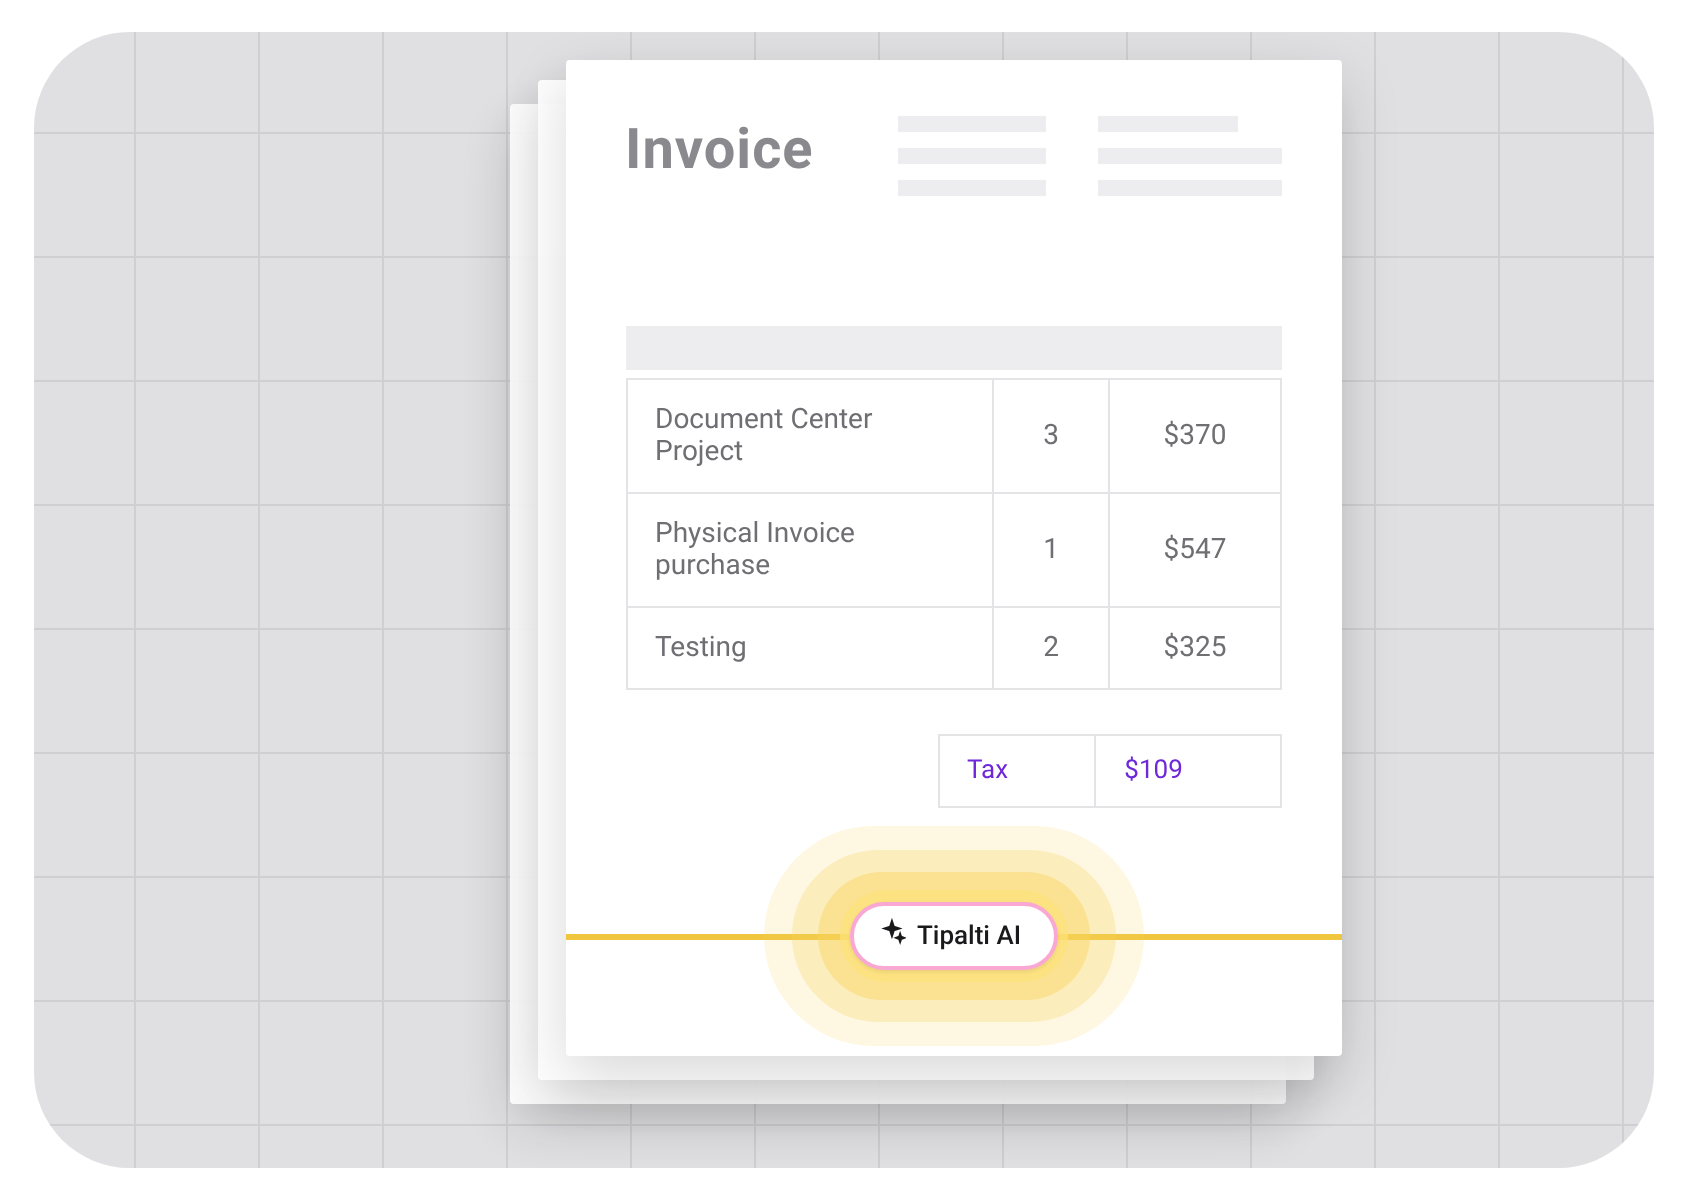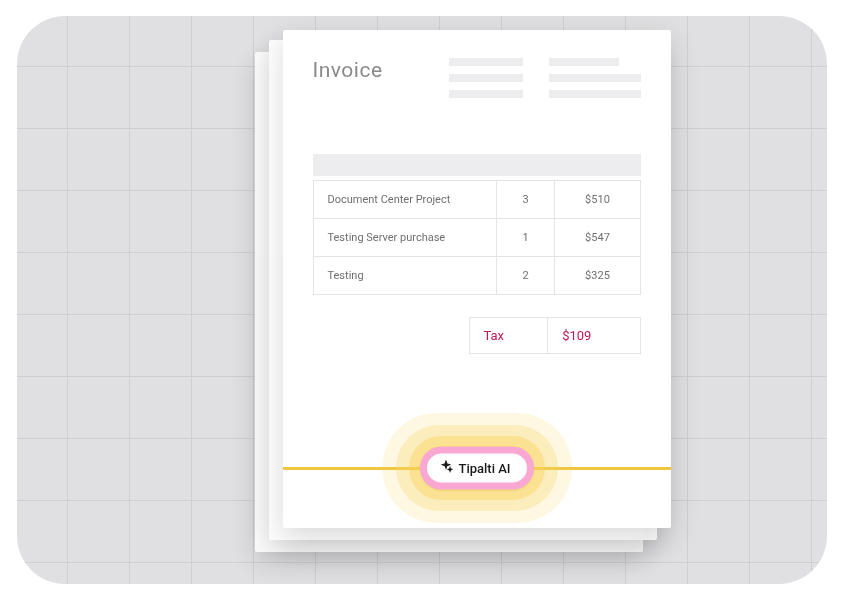--- a/index.html
+++ b/index.html
@@ -40,23 +40,23 @@
   }
   .sheet.back2 { left: -10px; top: 22px; width: 388px; height: 500px; opacity: 0.9; }
   .sheet.back1 { left: 4px; top: 10px; width: 388px; height: 500px; opacity: 0.95; }
   .sheet.front { left: 18px; top: 0; width: 388px; height: 498px; }
   .doc {
     position: absolute;
     inset: 0;
     padding: 28px 30px 0 30px;
   }
   .doc-title {
-    font-size: 21px;
+    font-size: 28px;
     color: #8a8a8e;
-    font-weight: 400;
+    font-weight: 700;
     letter-spacing: 0.5px;
   }
   .header-blocks {
     position: absolute;
     top: 28px;
     right: 30px;
     display: flex;
     gap: 26px;
   }
   .hb {
@@ -78,38 +78,38 @@
     background: #ededef;
   }
   table.items {
     width: 100%;
     border-collapse: collapse;
     margin-top: 4px;
   }
   table.items td {
     border: 1px solid #e4e4e6;
     padding: 12px 14px;
-    font-size: 11px;
+    font-size: 14px;
     color: #6f6f73;
   }
   table.items td:nth-child(1) { width: 56%; }
   table.items td:nth-child(2) { width: 18%; text-align: center; }
   table.items td:nth-child(3) { width: 26%; text-align: center; }
   .summary {
     margin-top: 22px;
     width: 172px;
     margin-left: auto;
     border: 1px solid #e4e4e6;
     border-collapse: collapse;
   }
   .summary td {
     border: 1px solid #e4e4e6;
     padding: 10px 14px;
     font-size: 13px;
-    color: #be185d;
+    color: #6d28d9;
   }
   .summary td:first-child { width: 46%; }
   .accent-line {
     position: absolute;
     left: 0;
     right: 0;
     top: 437px;
     height: 3px;
     background: #f0c63e;
   }
@@ -131,21 +131,21 @@
   .r1 { width: 190px; height: 110px; background: rgba(248,213,94,0.18); }
   .r2 { width: 162px; height: 86px; background: rgba(248,213,94,0.28); }
   .r3 { width: 136px; height: 64px; background: rgba(248,213,94,0.45); }
   .r4 { width: 114px; height: 46px; background: rgba(252,225,122,0.75); }
   .ai-pill {
     position: absolute;
     left: 50%;
     top: 438px;
     transform: translate(-50%, -50%);
     background: #fff;
-    border: 7px solid #f9a8d4;
+    border: 2px solid #f9a8d4;
     border-radius: 999px;
     padding: 6px 16px 6px 12px;
     display: flex;
     align-items: center;
     gap: 6px;
     font-size: 13px;
     color: #1a1a1c;
     font-weight: 500;
     box-shadow: 0 1px 2px rgba(0,0,0,0.08);
   }
@@ -173,24 +173,24 @@
               <span></span>
             </div>
         </div>
         <div class="table-wrap">
           <div class="header-bar"></div>
           <table class="items">
             <tbody>
                 <tr>
               <td>Document Center Project</td>
               <td>3</td>
-              <td>$510</td>
+              <td>$370</td>
             </tr>
             <tr>
-              <td>Testing Server purchase</td>
+              <td>Physical Invoice purchase</td>
               <td>1</td>
               <td>$547</td>
             </tr>
             <tr>
               <td>Testing</td>
               <td>2</td>
               <td>$325</td>
             </tr>
           </tbody>
             </table>

